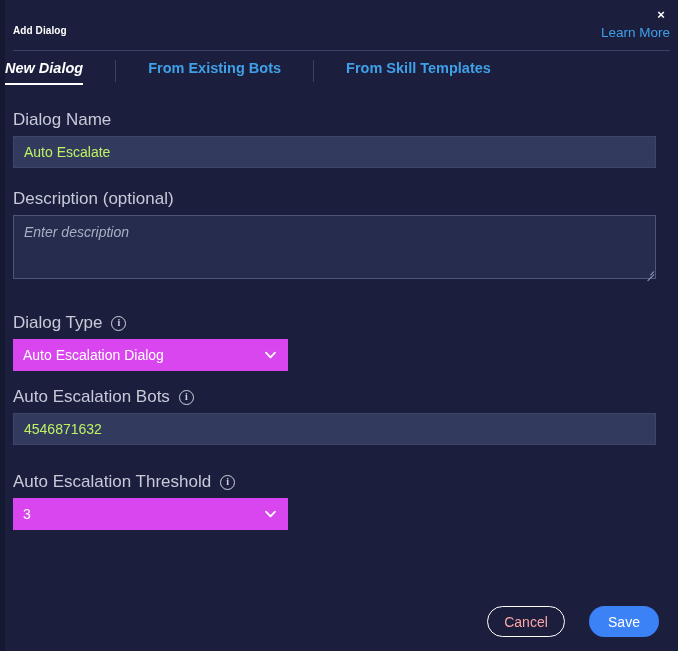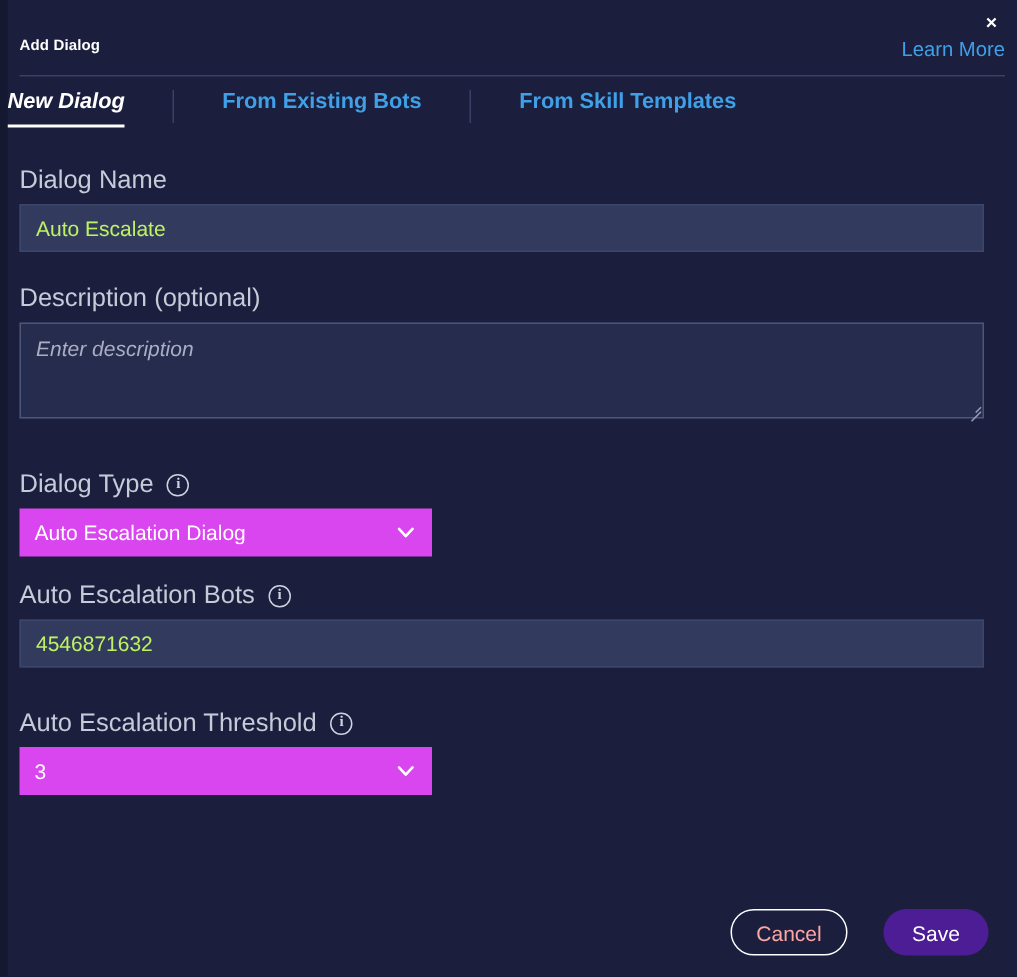--- a/index.html
+++ b/index.html
@@ -238,21 +238,21 @@
   .btn-cancel {
     right: 113px;
     width: 78px;
     background: transparent;
     border: 1.6px solid #ffffff;
     color: #fca5a5;
   }
   .btn-save {
     right: 19px;
     width: 70px;
-    background: #4c1d95;
+    background: #3b82f6;
     border: none;
     color: #ffffff;
   }
 </style>
 </head>
 <body>
 
 <div class="left-edge"></div>
 
 <div class="dialog">

